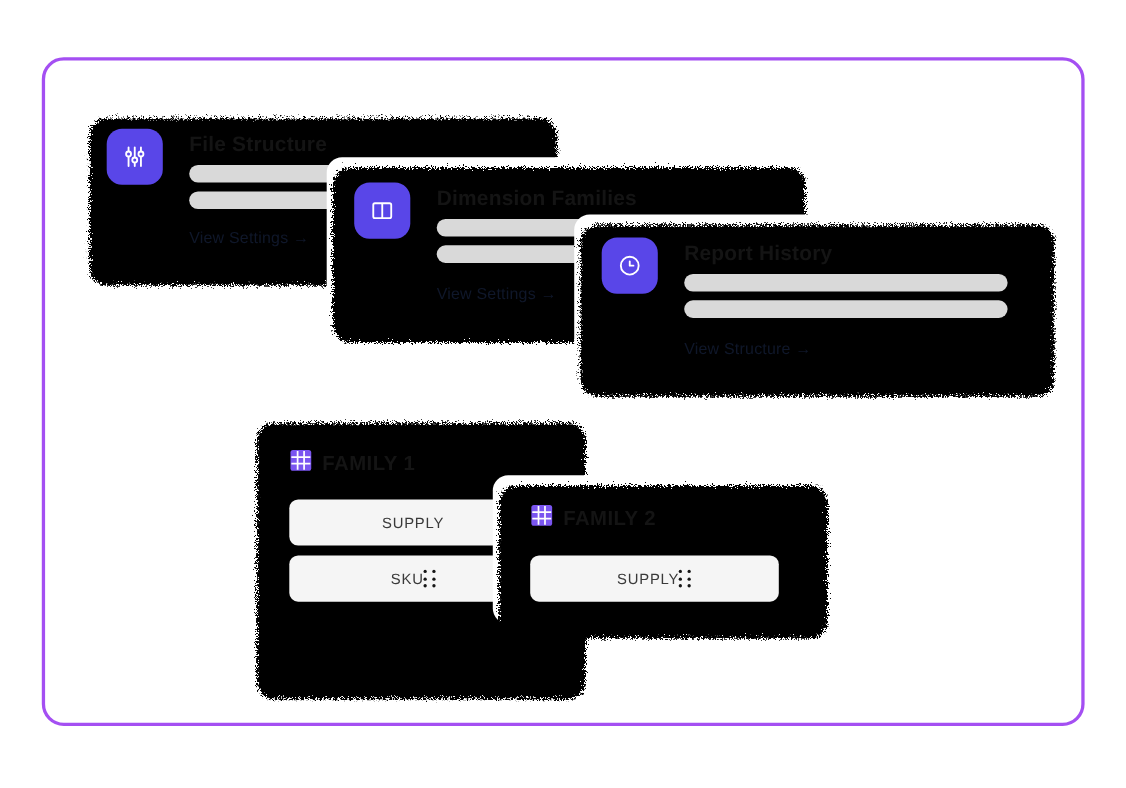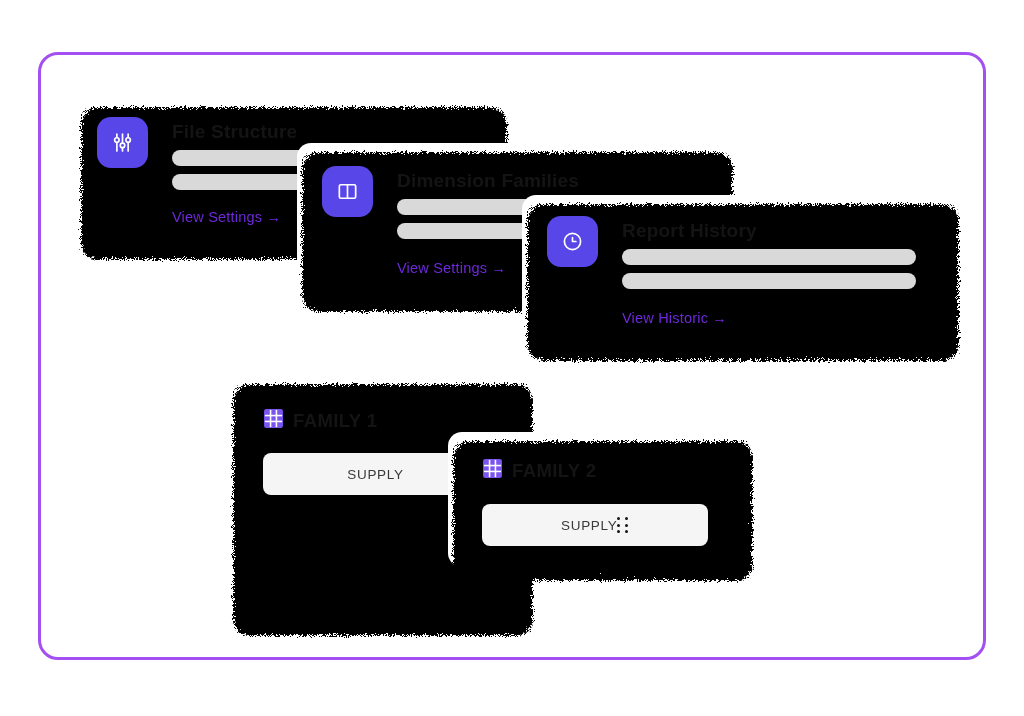--- a/index.html
+++ b/index.html
@@ -31,21 +31,21 @@
 
   .feature .content { display:flex; flex-direction:column; align-items:flex-start; }
   .feature h2 { font-size:19px; font-weight:700; color:#141414; line-height:26px;
                 margin-top:2px; letter-spacing:.2px; white-space:nowrap; }
   .bar { height:16px; border-radius:8px; background:#d9d9d9; }
   .c1 .bar { width:280px; }
   .c2 .bar { width:265px; }
   .c3 .bar { width:294px; }
   .bar.b1 { margin-top:5px; }
   .bar.b2 { margin-top:8px; }
-  .feature .link { margin-top:19px; font-size:14.5px; font-weight:500; color:#6d28d9;
+  .feature .link { margin-top:19px; font-size:14.5px; font-weight:500; color:#0f172a;
                    text-decoration:none; letter-spacing:.2px; cursor:pointer; white-space:nowrap; }
   .c2 .link { margin-top:21px; }
   .c3 .link { margin-top:21px; }
 
   
   .family.f1 { left:228px; top:375px; width:295px; height:247px; padding:33px 34px 0 35px; z-index:4; }
   .family.f2 { left:448px; top:432px; width:295px; height:135px; padding:26px 34px 0 34px; z-index:5; }
 
   .fam-header { display:flex; align-items:center; gap:9px; }
   .fam-header h3 { font-size:18.5px; font-weight:700; color:#141414; letter-spacing:.4px; white-space:nowrap; }
@@ -118,41 +118,52 @@
     <div class="tile">
       <svg width="27" height="27" viewBox="0 0 24 24" fill="none">
         <circle cx="12" cy="12" r="7.2" stroke="#fff" stroke-width="1.5"></circle>
         <path d="M12 8.6 V12 H15" stroke="#fff" stroke-width="1.5" stroke-linecap="round" stroke-linejoin="round"></path>
       </svg>
     </div>
     <div class="content">
       <h2>Report History</h2>
       <div class="bar b1"></div>
       <div class="bar b2"></div>
-      <a class="link">View Historic →</a>
+      <a class="link">View Structure →</a>
     </div>
   </section>
 
   <section class="card family f1">
     <div class="rough-shadow"></div>
     <div class="fam-header">
       <span>
         <svg width="21" height="21" viewBox="0 0 20 20">
           <rect x="1" y="1" width="18" height="18" rx="2.2" fill="#7a55f0"></rect>
           <line x1="7.2" y1="1.8" x2="7.2" y2="18.2" stroke="#fff" stroke-width="1.5"></line>
           <line x1="12.8" y1="1.8" x2="12.8" y2="18.2" stroke="#fff" stroke-width="1.5"></line>
           <line x1="1.8" y1="7.2" x2="18.2" y2="7.2" stroke="#fff" stroke-width="1.5"></line>
           <line x1="1.8" y1="12.8" x2="18.2" y2="12.8" stroke="#fff" stroke-width="1.5"></line>
         </svg>
       </span>
       <h3>FAMILY 1</h3>
     </div>
     <div class="fam-list">
       <div class="fam-row">
         <span class="label">SUPPLY</span>
+      </div>
+      <div class="fam-row">
+        <span class="label">SKU</span>
+        <span class="drag-handle">
+          <i></i>
+            <i></i>
+            <i></i>
+            <i></i>
+            <i></i>
+            <i></i>
+        </span>
       </div>
     </div>
   </section>
 
   <section class="card family f2">
     <div class="rough-shadow"></div>
     <div class="fam-header">
       <span>
         <svg width="21" height="21" viewBox="0 0 20 20">
           <rect x="1" y="1" width="18" height="18" rx="2.2" fill="#7a55f0"></rect>

